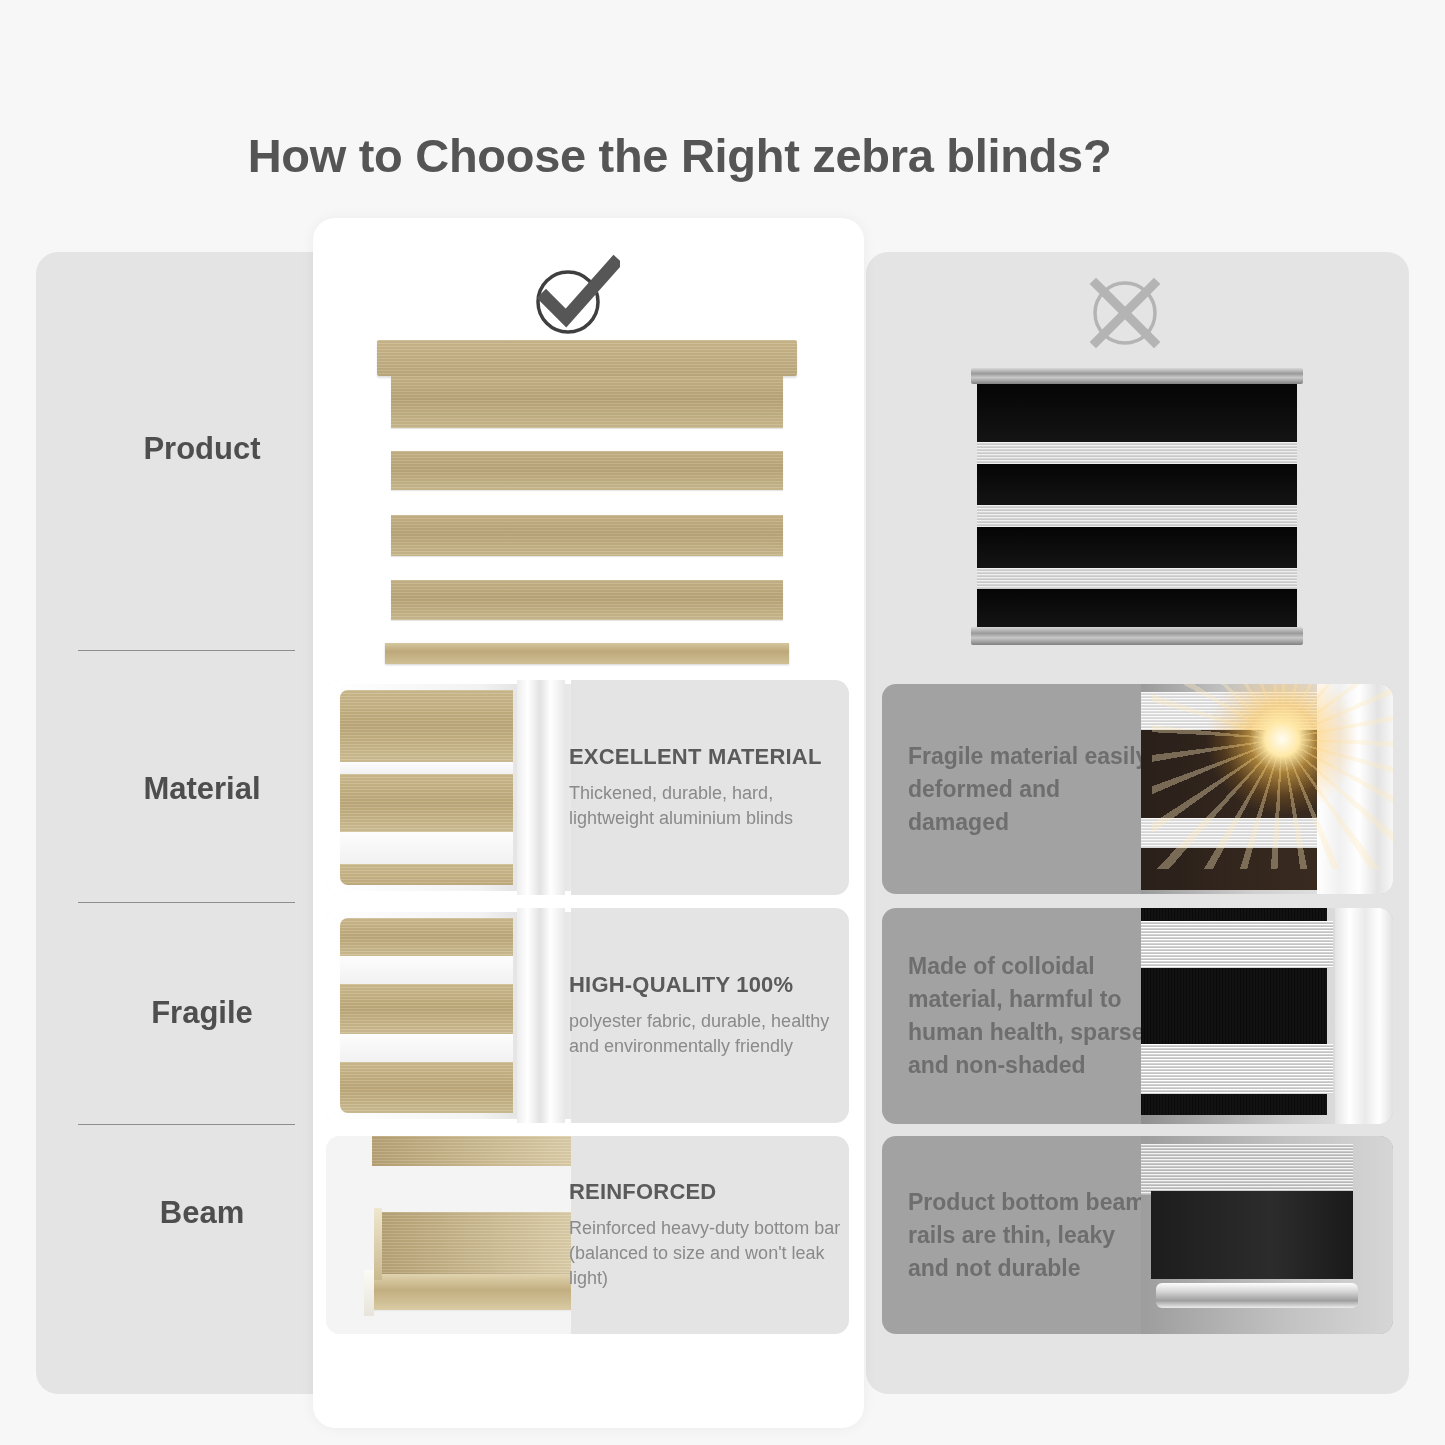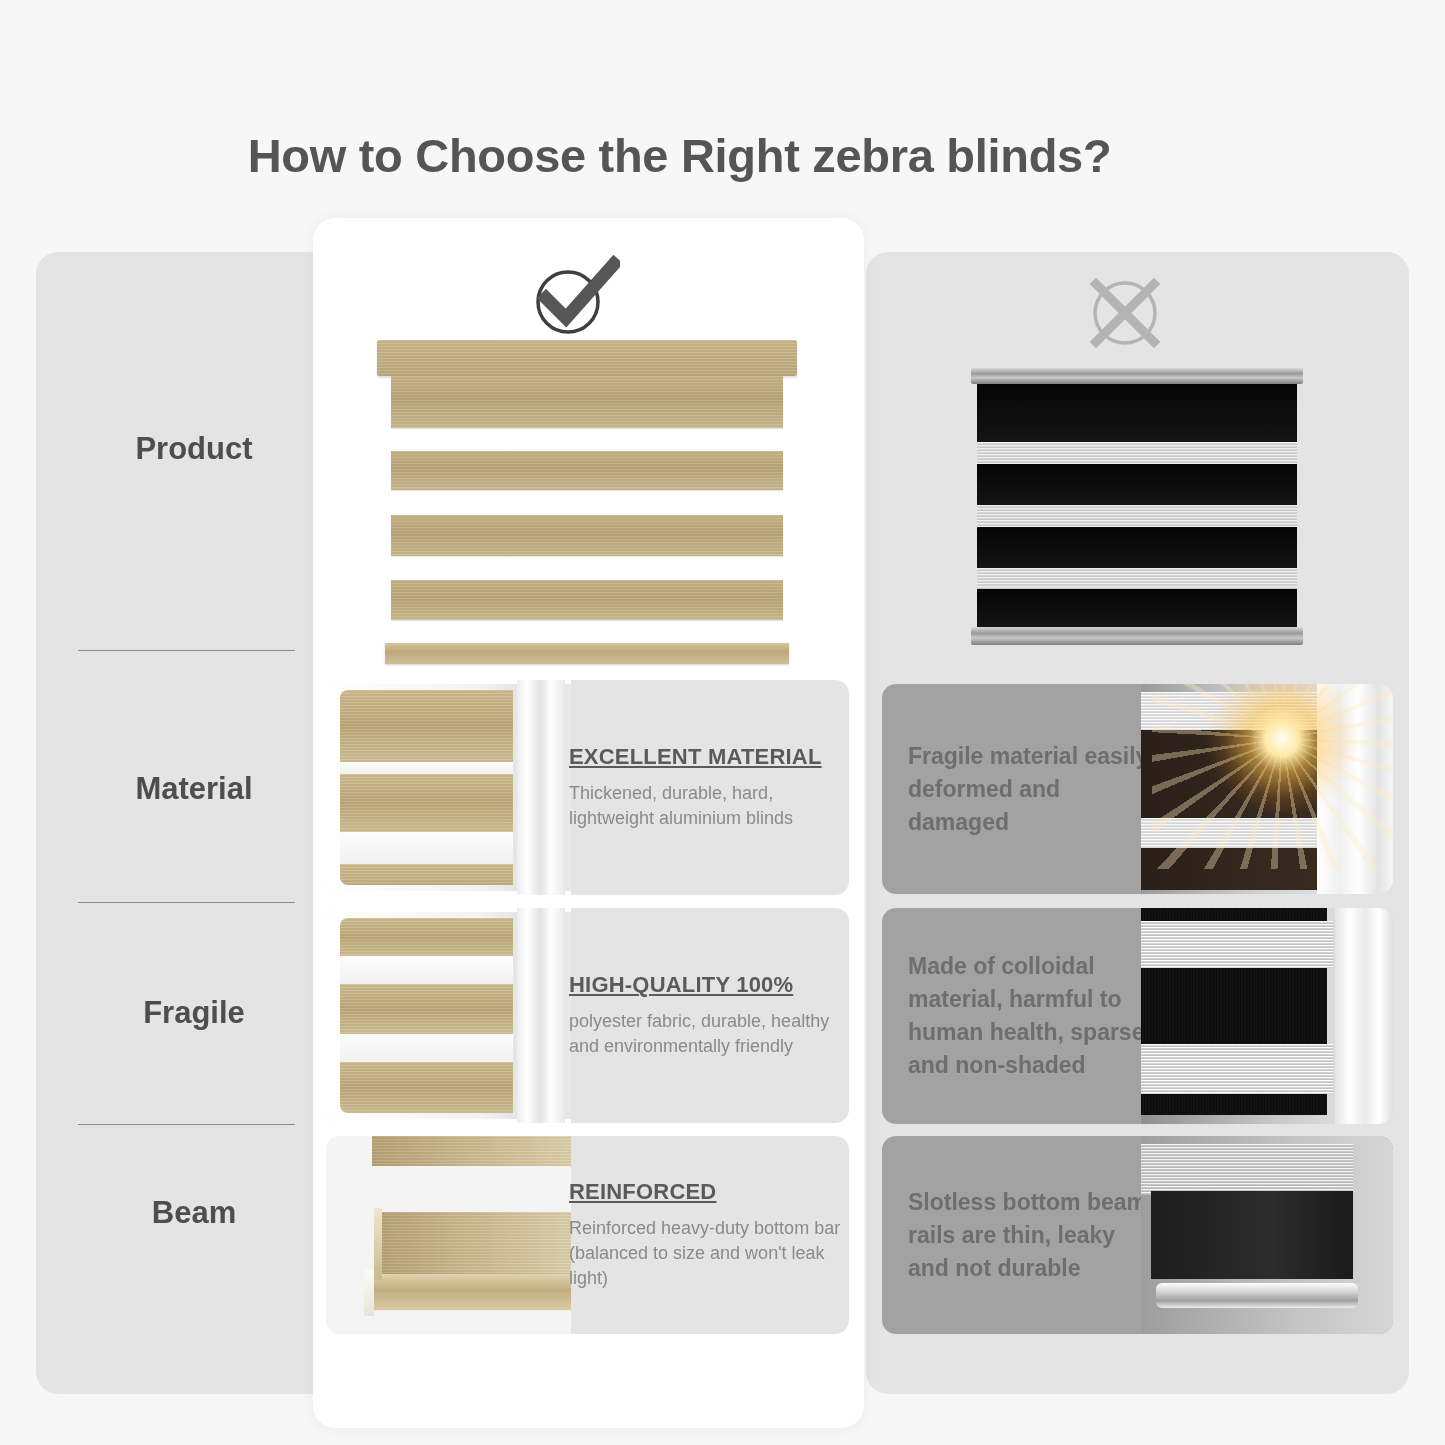--- a/index.html
+++ b/index.html
@@ -63,21 +63,21 @@
   
   .labels {
     position: absolute;
     left: 60px;
     top: 252px;
     width: 252px;
     height: 1142px;
   }
   .label-cell {
     position: absolute;
-    left: 8px;
+    left: 16px;
     width: 252px;
     text-align: center;
     color: #4e4e4e;
     font-weight: bold;
     font-size: 31px;
     line-height: 42px;
   }
   .lbl-0 { top: 176px; }
   .lbl-1 { top: 516px; }
   .lbl-2 { top: 740px; }
@@ -224,21 +224,20 @@
     display: flex;
     flex-direction: column;
     justify-content: center;
   }
   .feat-head {
     color: #5a5a5a;
     font-size: 22px;
     font-weight: bold;
     letter-spacing: 0.2px;
     margin-bottom: 11px;
-    text-decoration: underline;
   }
   .feat-body {
     color: #8a8a8a;
     font-size: 18px;
     line-height: 25px;
   }
 
   .row-text-bad {
     position: absolute;
     left: 26px;
@@ -511,21 +510,21 @@
       <div class="cap" style="left:48px;top:72px;width:8px;height:72px;background:linear-gradient(to bottom,#efe7cf,#c9b98f);"></div>
     </div>
   </div>
   <div class="row-text-good">
     <div class="feat-head">REINFORCED</div>
     <div class="feat-body">Reinforced heavy-duty bottom bar (balanced to size and won't leak light)</div>
   </div>
 </div>
 
 <div class="row-bad row-b">
-  <div class="row-text-bad">Slotless bottom beam rails are thin, leaky and not durable</div>
+  <div class="row-text-bad">Product bottom beam rails are thin, leaky and not durable</div>
   <div class="media media-bad">
     <div class="thin-rail">
       <div class="louv"></div>
       <div class="panel"></div>
       <div class="rail"></div>
     </div>
   </div>
 </div>
 
 </body></html>

